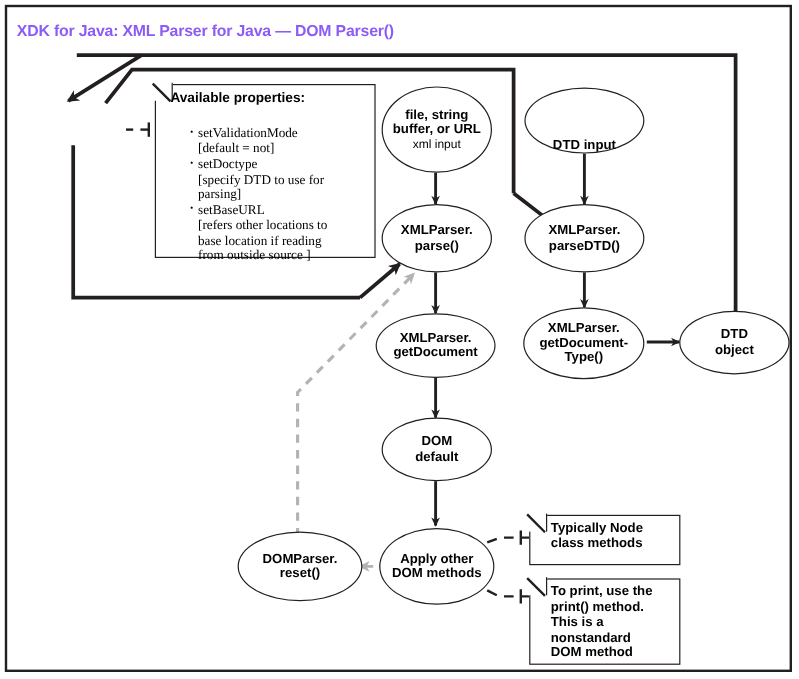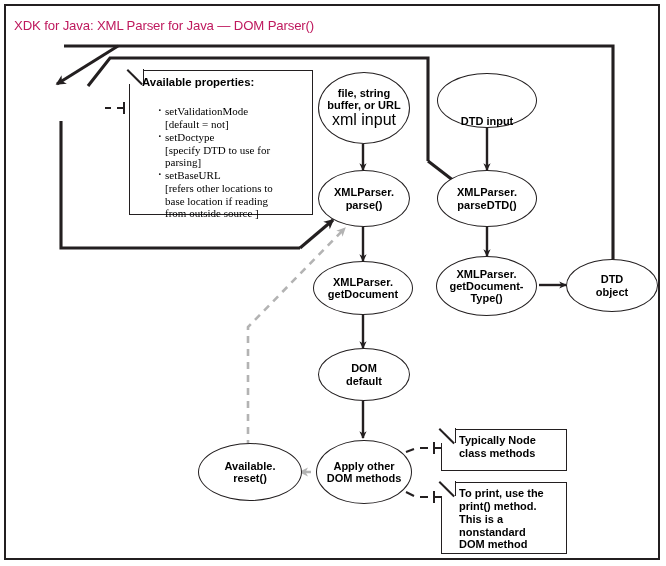--- a/index.html
+++ b/index.html
@@ -20,22 +20,22 @@
     left:4px; top:4px;
     width:656px; height:556px;
     border:2px solid #231f20;
     box-sizing:border-box;
     background:#ffffff;
   }
   #title{
     position:absolute;
     left:14px; top:18px;
     font-size:13.2px;
-    font-weight:normal;
-    color:#be185d;
+    font-weight:bold;
+    color:#8b5cf6;
     letter-spacing:-0.15px;
     white-space:nowrap;
   }
   svg#wires{
     position:absolute;
     left:0; top:0;
     width:666px; height:566px;
     pointer-events:none;
   }
   
@@ -50,21 +50,21 @@
     background:#ffffff;
     box-sizing:border-box;
     font-size:11px;
     font-weight:bold;
     line-height:1.12;
     color:#000000;
   }
   .node .sub{
     display:block;
     font-weight:normal;
-    font-size:16px;
+    font-size:10px;
   }
   
   .note{
     position:absolute;
     background:#ffffff;
     border:1.6px solid #231f20;
     box-sizing:border-box;
     font-size:11px;
     color:#000000;
     line-height:1.17;
@@ -268,21 +268,21 @@
 
   <div class="node" style="left:316px; top:440px; width:96px; height:64px;">
     <div>
       <span>Apply other</span><br>
       <span>DOM methods</span>
     </div>
   </div>
 
   <div class="node" style="left:198px; top:443px; width:104px; height:58px;">
     <div>
-      <span>Available.</span><br>
+      <span>DOMParser.</span><br>
       <span>reset()</span>
     </div>
   </div>
 
   <div class="note" id="props-note">
     <div class="fold"></div>
     <div class="foldline"></div>
     <div class="body">
       <div class="head">Available properties:</div>
       <ul>

